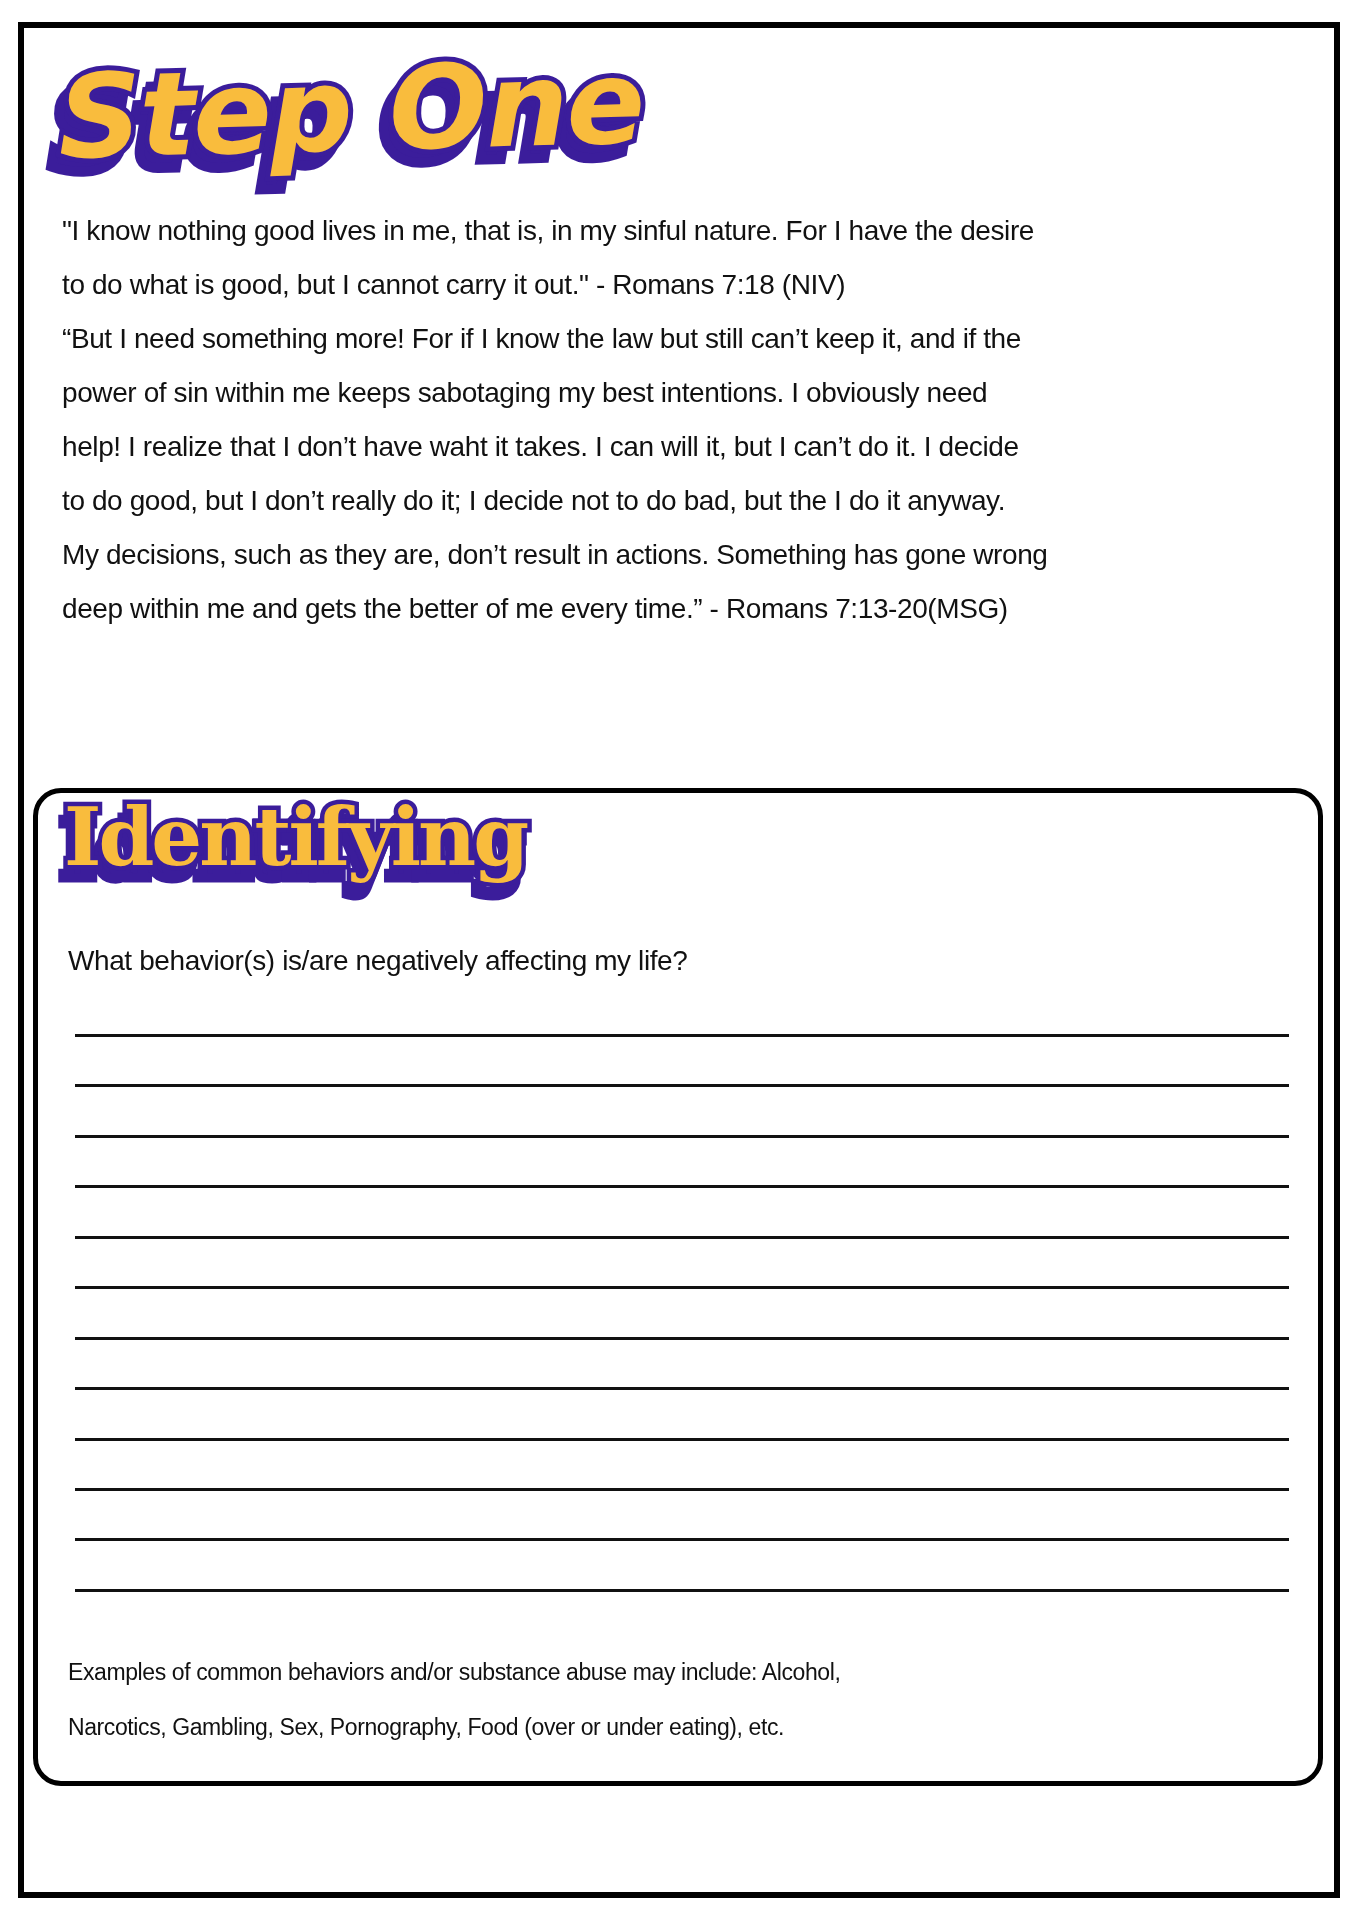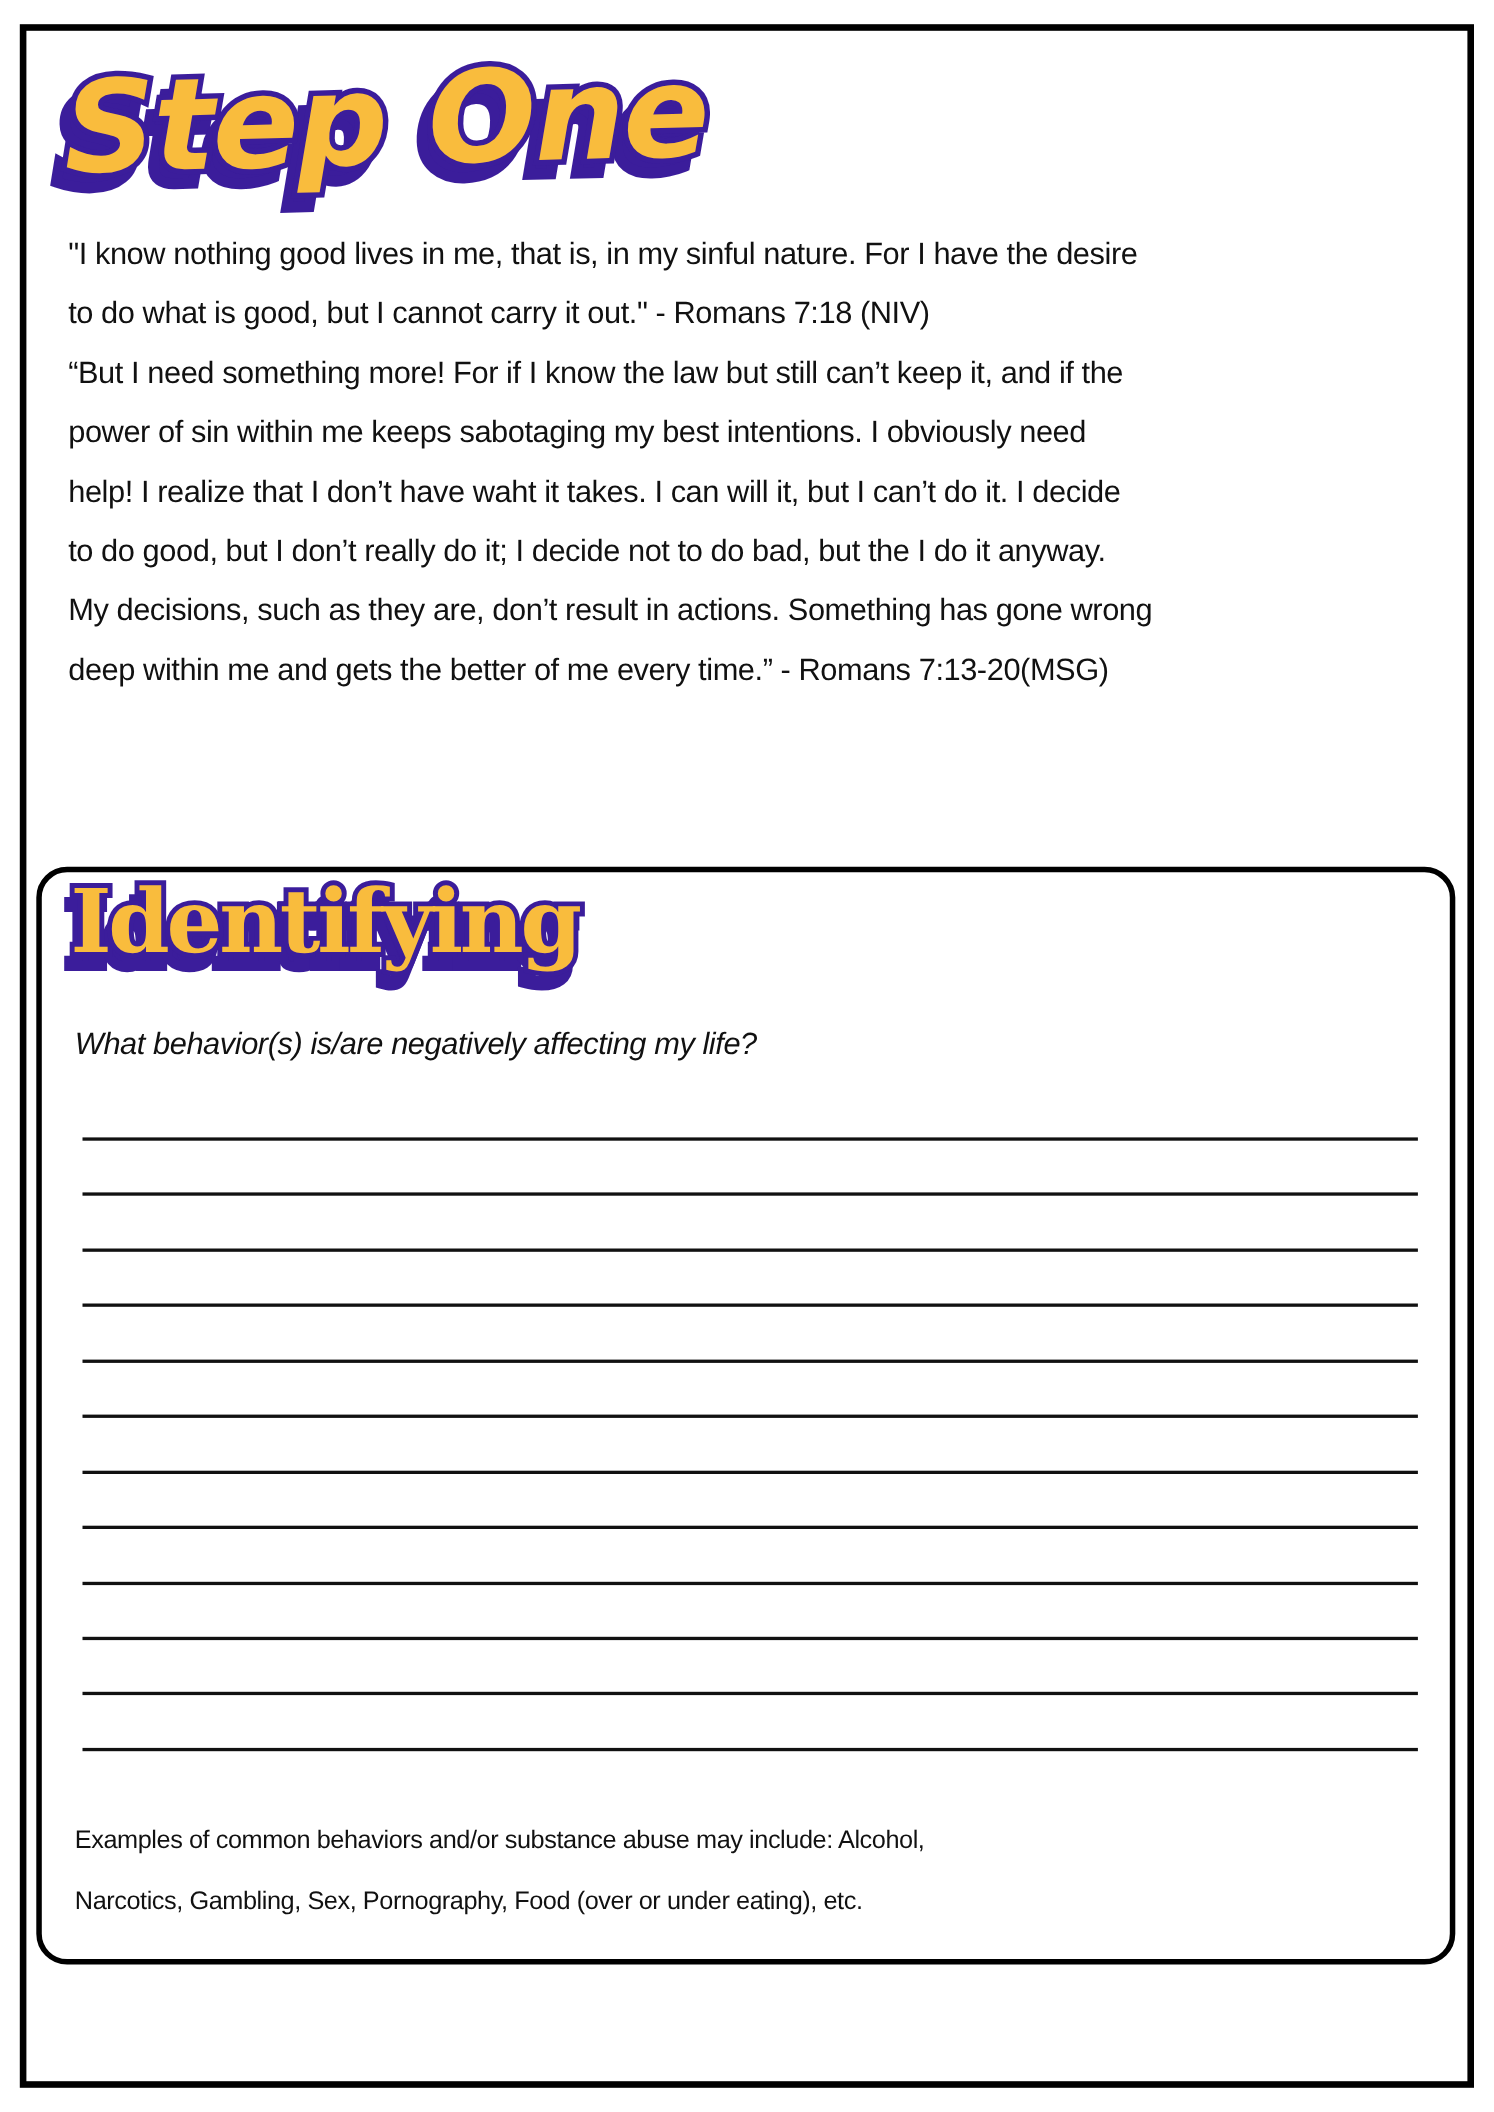--- a/index.html
+++ b/index.html
@@ -64,22 +64,22 @@
   }
 
   
   .id-box{
     position:absolute;left:33px;top:788px;width:1290px;height:998px;
     border:5px solid var(--frame);
     border-radius:28px;
     background:#fff;
   }
   .question{
-    position:absolute;left:30px;top:136px;width:1200px;
-    font-size:28px;line-height:40px;letter-spacing:-0.4px;font-style:italic;
+    position:absolute;left:30px;top:148px;width:1200px;
+    font-size:28px;line-height:40px;letter-spacing:-0.4px;
   }
   .answer-lines{
     position:absolute;left:37px;top:241px;width:1214px;
   }
   .answer-line{
     height:50.45px;
     border-top:3px solid var(--line);
   }
   .note{
     position:absolute;left:30px;top:852px;width:1210px;

